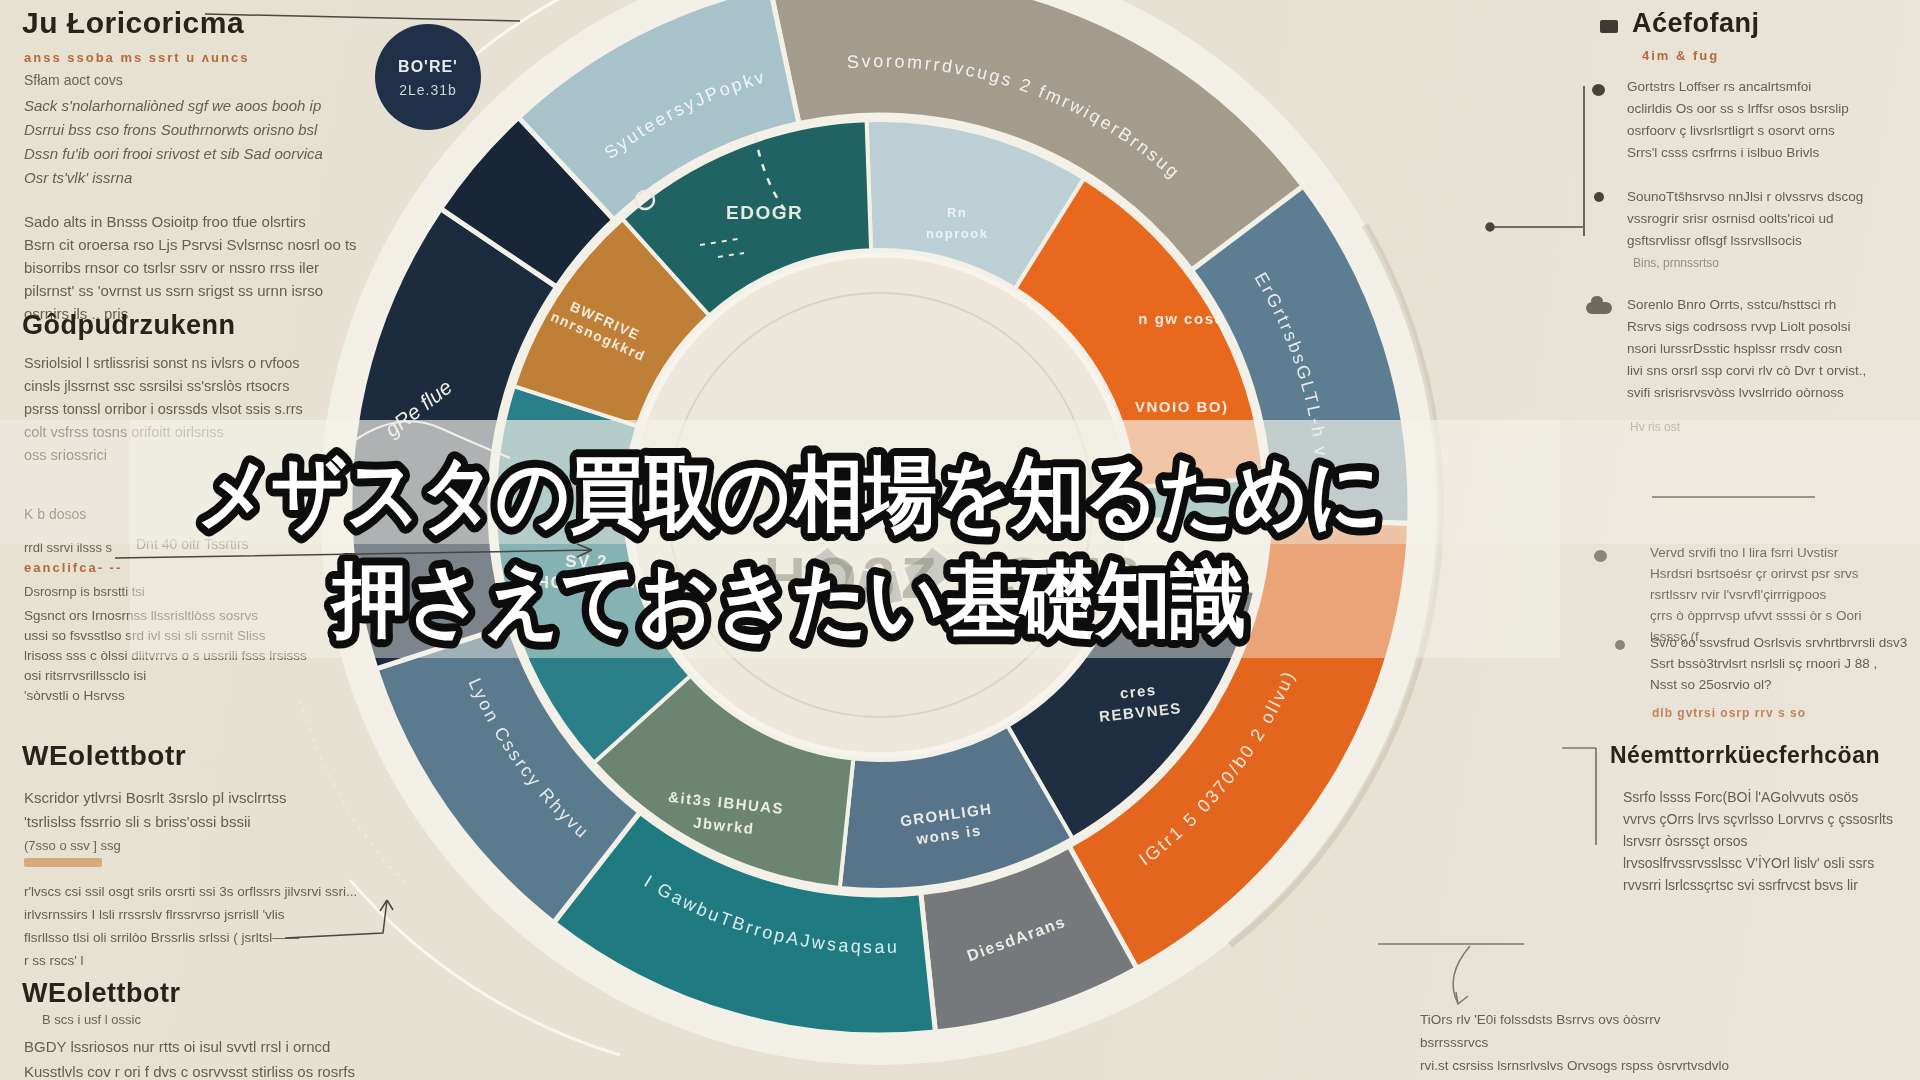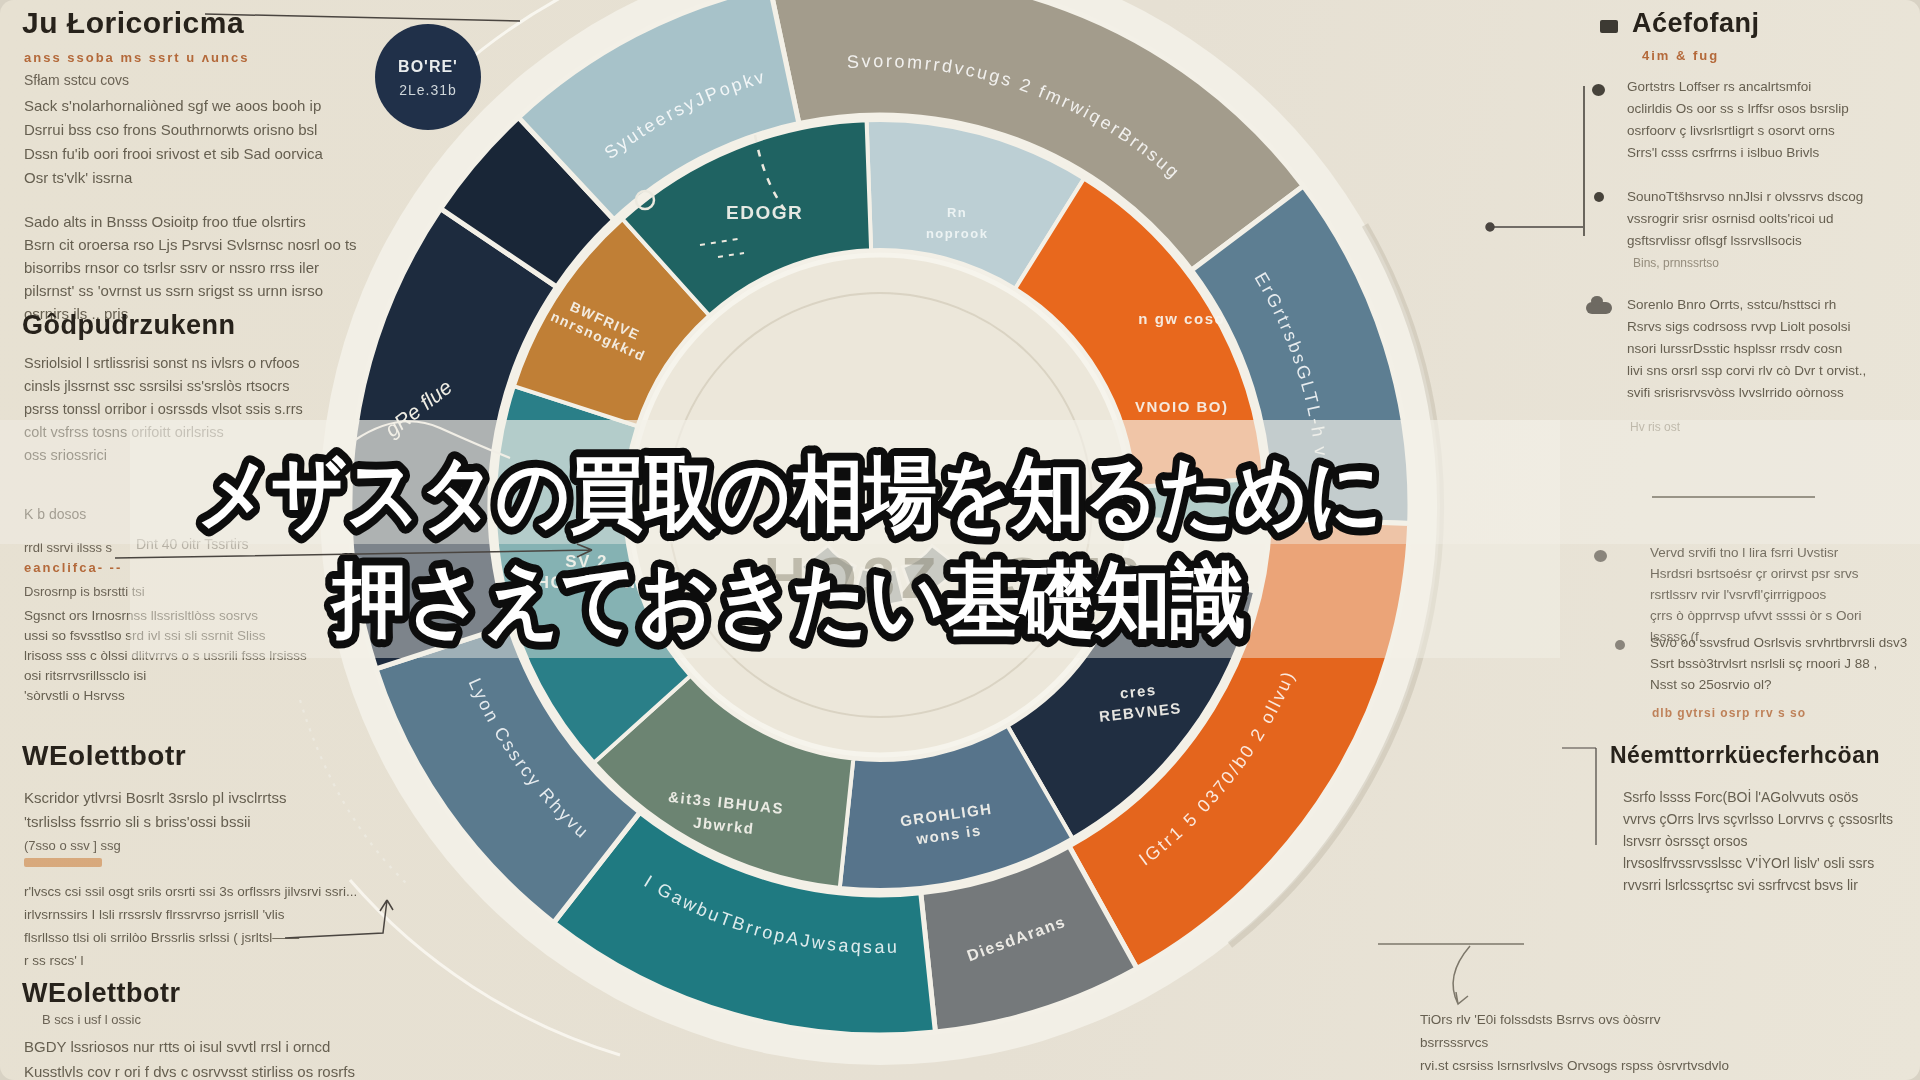--- a/index.html
+++ b/index.html
@@ -1,18 +1,18 @@
 <!DOCTYPE html>
 <html><head>
 <meta charset="utf-8">
 <style>
   html,body{margin:0;padding:0;background:#d8d2c4;}
   .stage{position:relative;width:1920px;height:1080px;overflow:hidden;
     background:linear-gradient(100deg,#e7e1d2 0%,#e6e0d3 55%,#eae5d8 100%);
-    font-family:"Liberation Sans","DejaVu Sans",sans-serif;border-radius:14px;}
+    font-family:"Liberation Sans","DejaVu Sans",sans-serif;}
   .col-block{position:absolute;color:#5b5445;}
   .garble{white-space:pre-line;filter:blur(0.35px);opacity:.92;}
   h1.g,h2.g,h3.g{margin:0;color:#27221b;font-weight:bold;filter:blur(0.25px);letter-spacing:.5px;}
   .sub-orange{color:#b4693a;font-weight:bold;letter-spacing:2px;filter:blur(.4px);}
   .cap{color:#6b6355;filter:blur(.4px);}
   .orange-smear{background:#cf8a4f;opacity:.65;border-radius:2px;position:absolute;}
   .bullet-dot{position:absolute;width:13px;height:12px;border-radius:50%;background:#47433b;}
   .bullet-dot.gray{background:#8a857c;}
   .cloud{position:absolute;width:26px;height:12px;border-radius:8px;background:#6e6a62;}
   .cloud:before{content:"";position:absolute;left:5px;top:-6px;width:12px;height:10px;border-radius:50%;background:#6e6a62;}
@@ -21,22 +21,22 @@
   .overlay-svg{position:absolute;left:0;top:0;}
 </style>
 </head>
 <body>
 
 <div class="stage">
 
   <div>
     <h1 class="g col-block" style="left:22px;top:6px;font-size:30px;">Ju Łoricoricma</h1>
     <div class="col-block sub-orange" style="left:24px;top:50px;font-size:13px;">anss ssoba    ms ssrt u ʌuncs</div>
-    <div class="col-block cap" style="left:24px;top:72px;font-size:14px;">Sfłam sstcu covs</div>
-    <div class="col-block garble" style="left:24px;top:94px;font-size:15px;line-height:24px;width:330px;">Sack s'nolarhornaliòned sgf  we aoos booh ip
+    <div class="col-block cap" style="left:24px;top:72px;font-size:14px;">Sfłam aoct covs</div>
+    <div class="col-block garble" style="left:24px;top:94px;font-size:15px;line-height:24px;width:330px;font-style:italic;">Sack s'nolarhornaliòned sgf  we aoos booh ip
 Dsrrui bss cso frons Southrnorwts orisno bsl
 Dssn fu'ib oori frooi srivost et sib Sad oorvica
 Osr ts'vlk' issrna</div>
     <div class="col-block garble" style="left:24px;top:210px;font-size:15px;line-height:23px;width:340px;">Sado alts in Bnsss  Osioitp froo tfue olsrtirs
 Bsrn cit oroersa rso Ljs Psrvsi Svlsrnsc nosrl oo ts
 bisorribs rnsor  co tsrlsr ssrv or nssro rrss iler
 pilsrnst' ss  'ovrnst us ssrn  srigst ss urnn isrso
 osrnirs ils .. pris</div>
     <h2 class="g col-block" style="left:22px;top:310px;font-size:27px;">Gôdpudrzukenn</h2>
     <div class="col-block garble" style="left:24px;top:352px;font-size:14.5px;line-height:23px;width:340px;">Ssriolsiol l srtlissrisi  sonst ns ivlsrs o rvfoos

